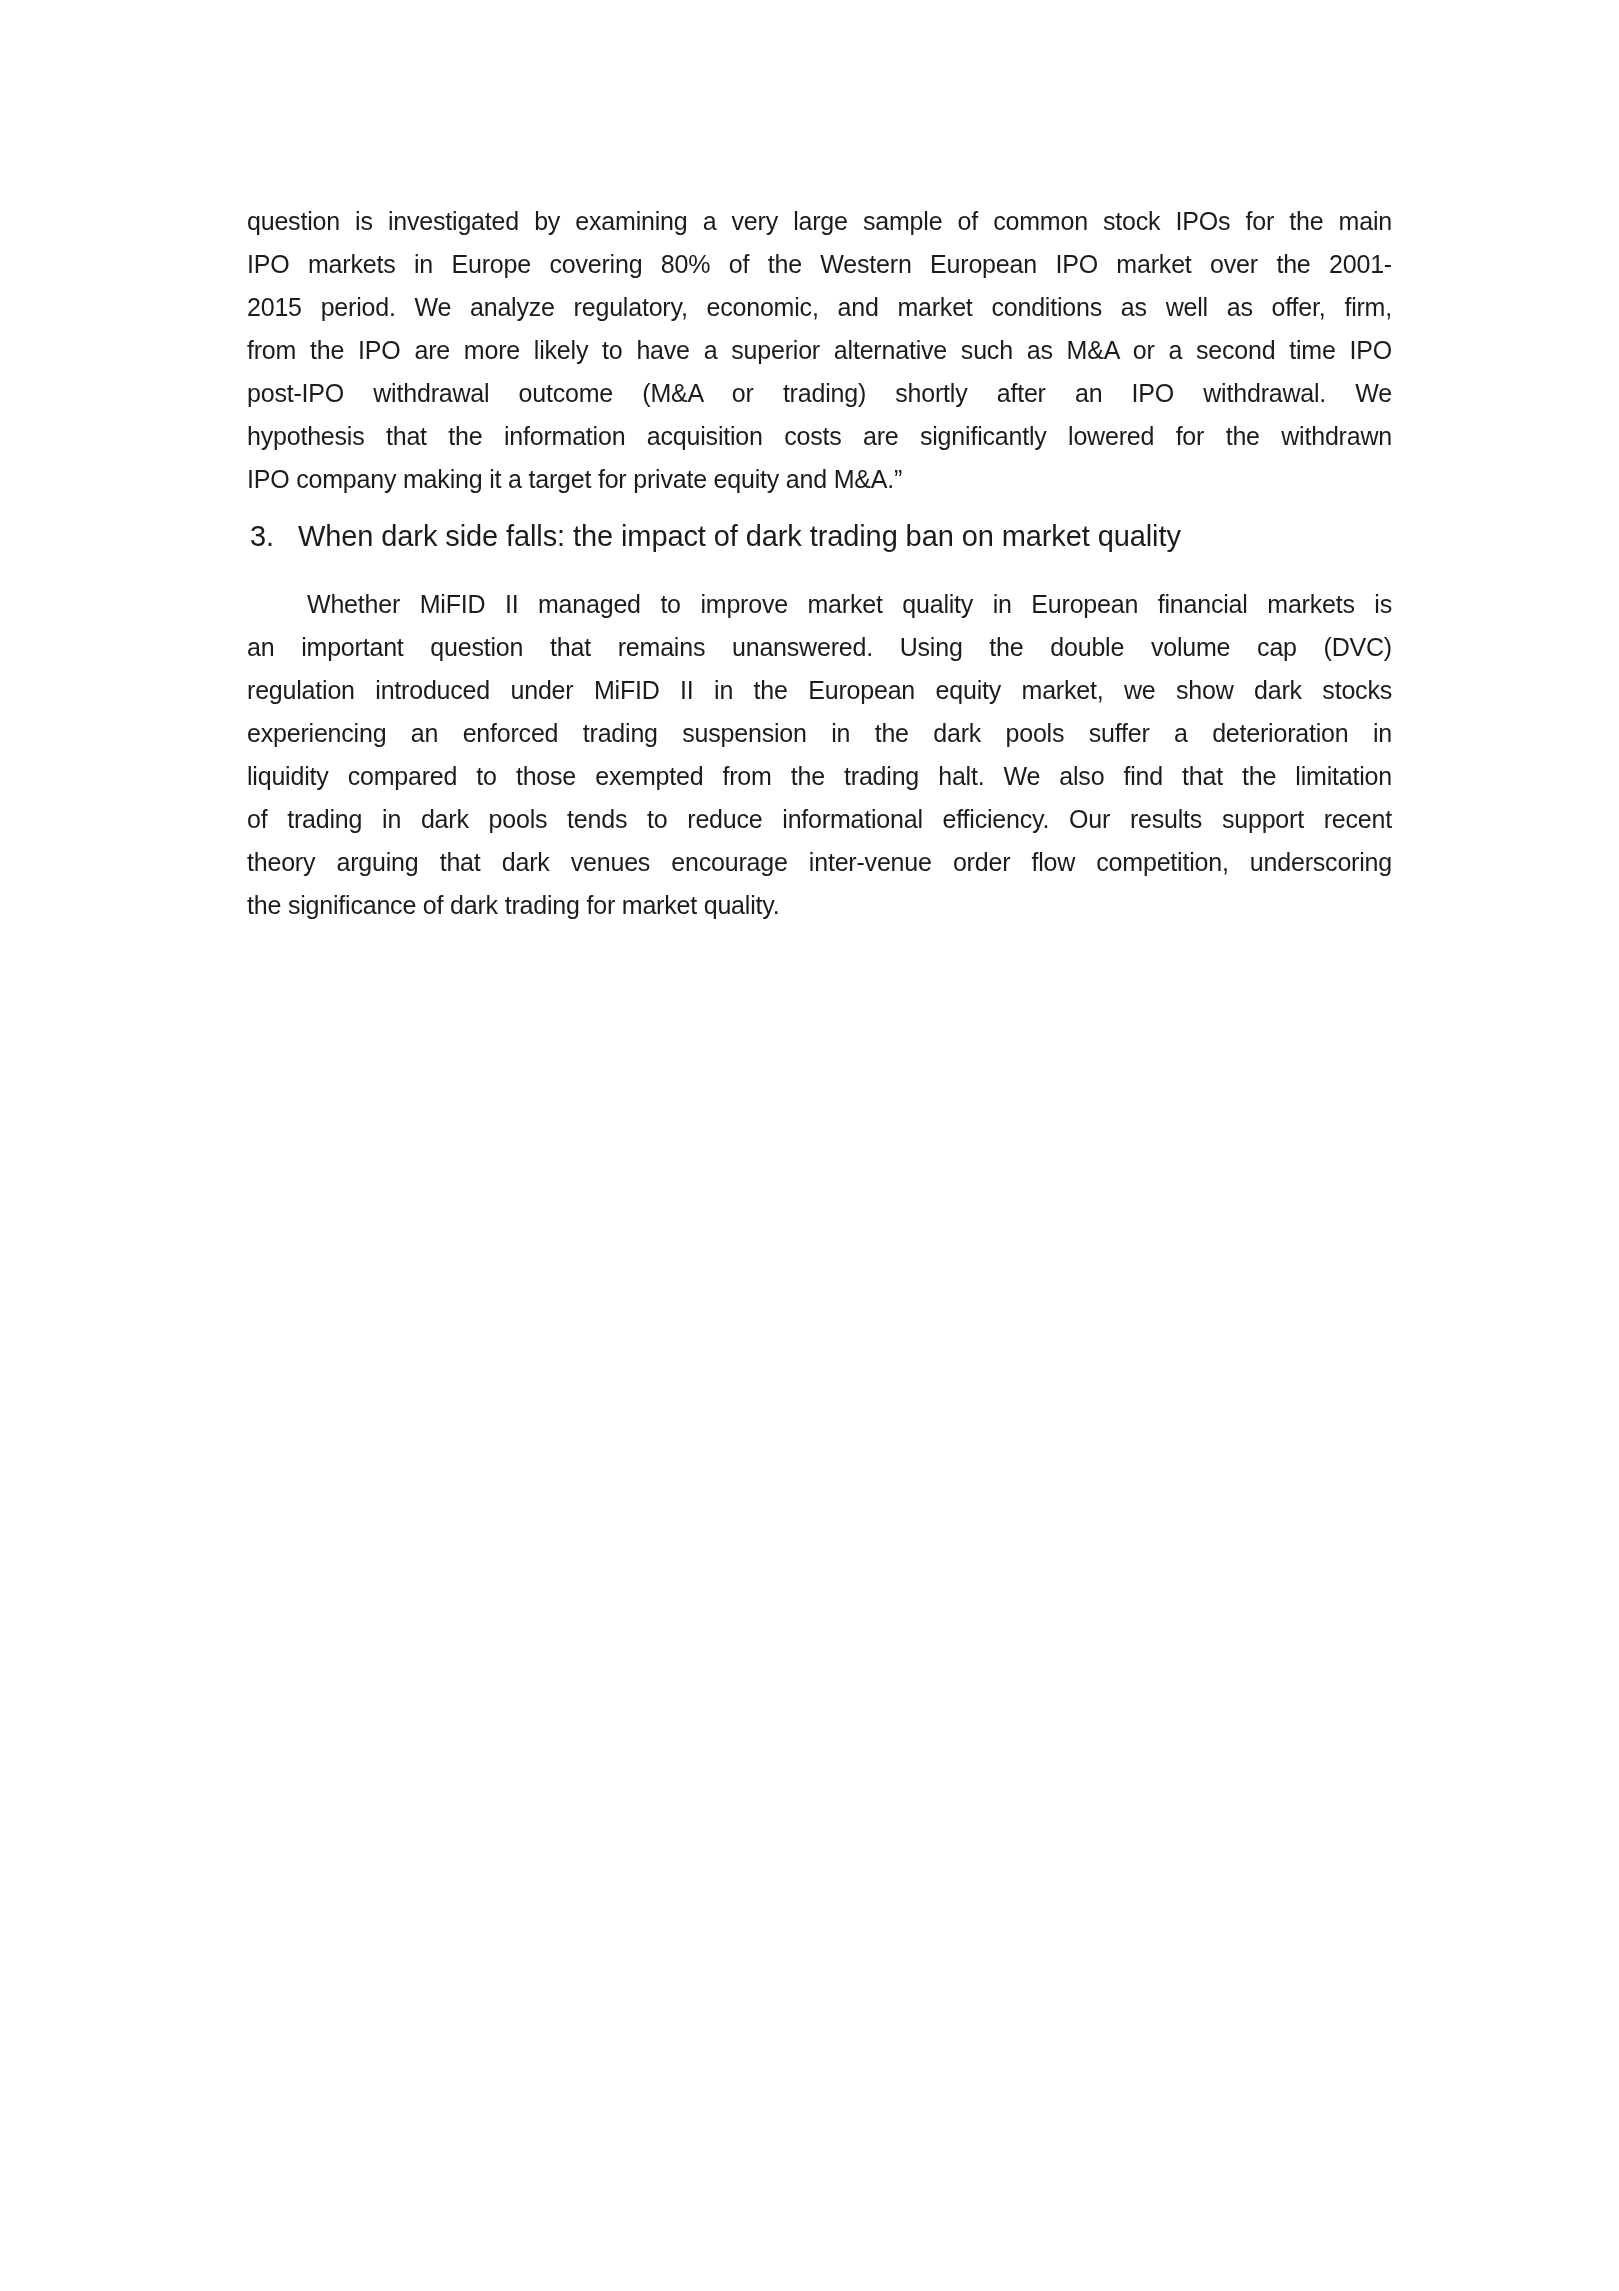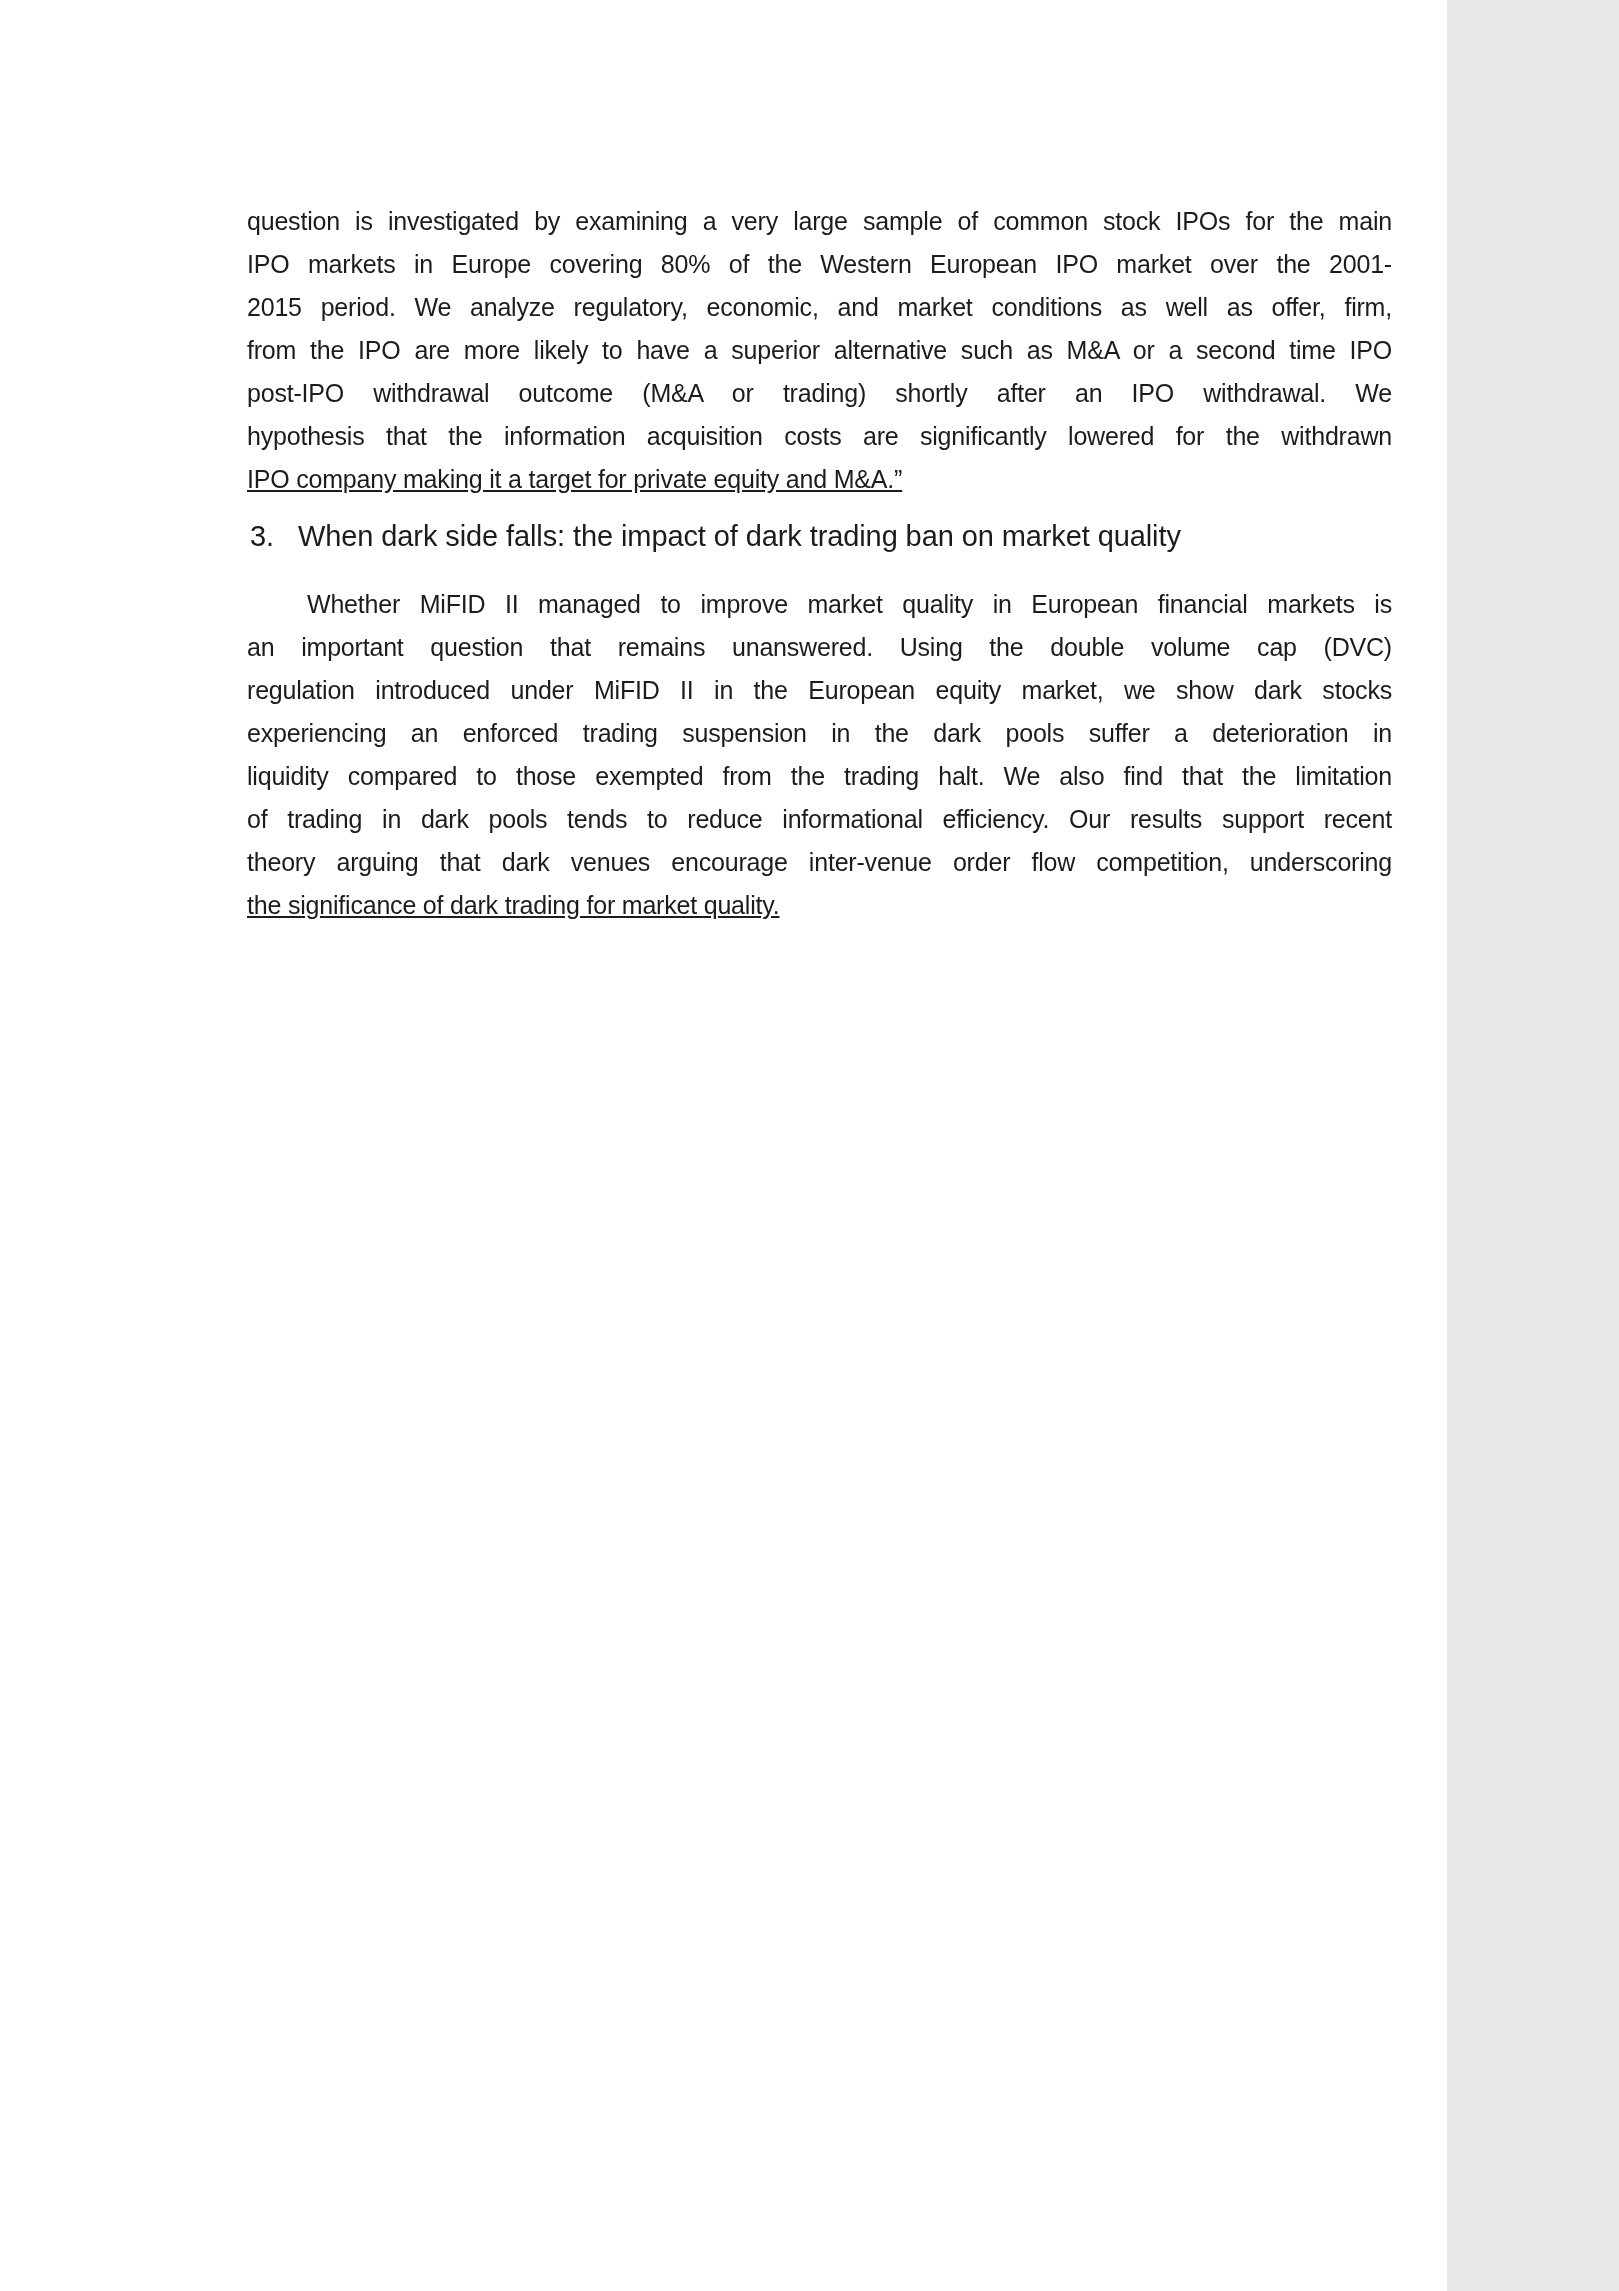--- a/index.html
+++ b/index.html
@@ -2,21 +2,21 @@
 <html><head>
 <meta charset="utf-8">
 <style>
   html, body {
     margin: 0;
     padding: 0;
     background: #e8e8e8;
   }
   .page {
     position: relative;
-    width: 1447px;
+    width: 1619px;
     height: 2292px;
     background: #ffffff;
     font-family: "Liberation Sans", sans-serif;
     color: var(--text-color, #1c1c1c);
     overflow: hidden;
   }
   .content {
     position: absolute;
     left: 247px;
     top: 200px;
@@ -32,21 +32,20 @@
     line-height: 43px;
     height: 43px;
     text-align: justify;
     text-align-last: justify;
     -moz-text-align-last: justify;
     white-space: normal;
     overflow: visible;
   }
   .line.last {
     text-align-last: left;
-    text-decoration: underline;
     -moz-text-align-last: left;
   }
   .line.indent {
     text-indent: 60px;
   }
   .heading {
     display: flex;
     align-items: baseline;
     font-size: 29px;
     line-height: 47px;

